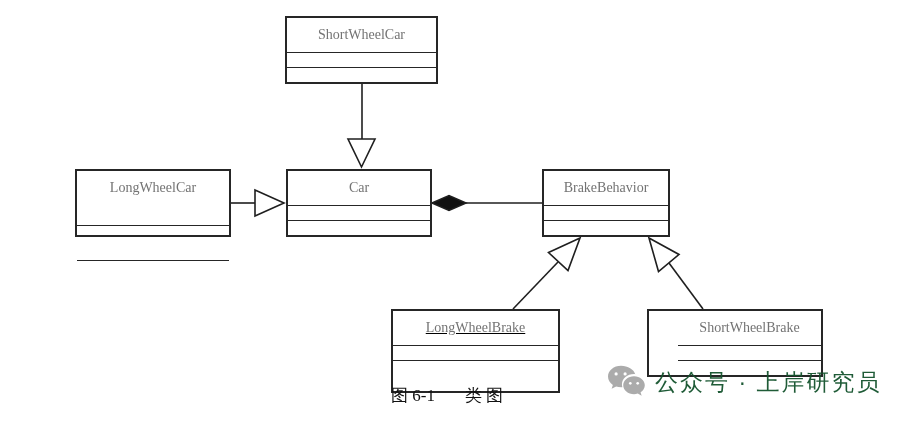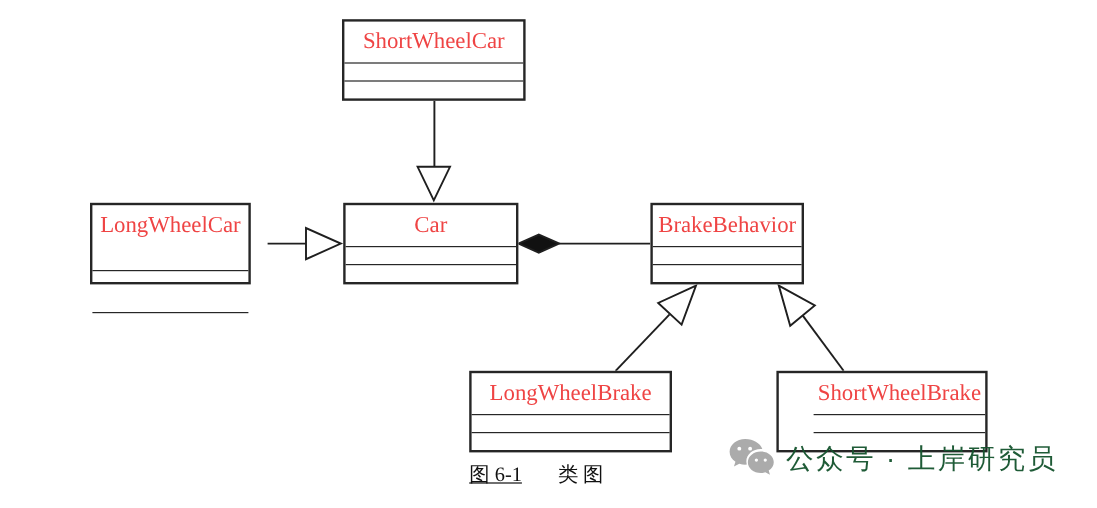--- a/index.html
+++ b/index.html
@@ -18,49 +18,49 @@
     box-sizing:border-box;
     background:#ffffff;
     border:2px solid #262626;
     display:flex;
     flex-direction:column;
     z-index:2;
   }
   .uml-class .title{
     flex:0 0 34px;
     display:flex;align-items:center;justify-content:center;
-    font-size:19px;
-    color:#ef4444;
+    font-size:14px;
+    color:#737373;
     white-space:nowrap;
   }
   .uml-class .compartment-a{
     flex:0 0 14px;
     border-top:1px solid #262626;
   }
   .uml-class .compartment-b{
     flex:1 1 auto;
     border-top:1px solid #262626;
   }
   
   .box-shortwheelcar {left:285px;top:16px; width:153px;height:68px;}
-  .box-longwheelcar  {left:75px; top:169px;width:134px;height:68px;gap:20px;}
+  .box-longwheelcar  {left:75px; top:169px;width:156px;height:68px;gap:20px;}
   .box-car           {left:286px;top:169px;width:146px;height:68px;}
   .box-brakebehavior {left:542px;top:169px;width:128px;height:68px;}
-  .box-longwheelbrake{left:391px;top:309px;width:169px;height:68px;}
+  .box-longwheelbrake{left:391px;top:309px;width:169px;height:84px;text-decoration:underline;}
   .box-shortwheelbrake{left:647px;top:309px;width:176px;height:68px;padding-left:29px;}
 
   .figure-caption{
     position:absolute;
     left:391px;top:384px;
     z-index:2;
     font-size:17px;
     color:#111111;
     white-space:nowrap;
   }
-  .figure-caption .cap-label{margin-right:18px;text-decoration:underline;}
+  .figure-caption .cap-label{margin-right:18px;}
   .figure-caption .cap-title{letter-spacing:4px;margin-left:12px;}
 
   .watermark{
     position:absolute;
     left:606px;top:364px;
     z-index:3;
     display:flex;
     align-items:center;
     gap:9px;
     color:#14532d;

